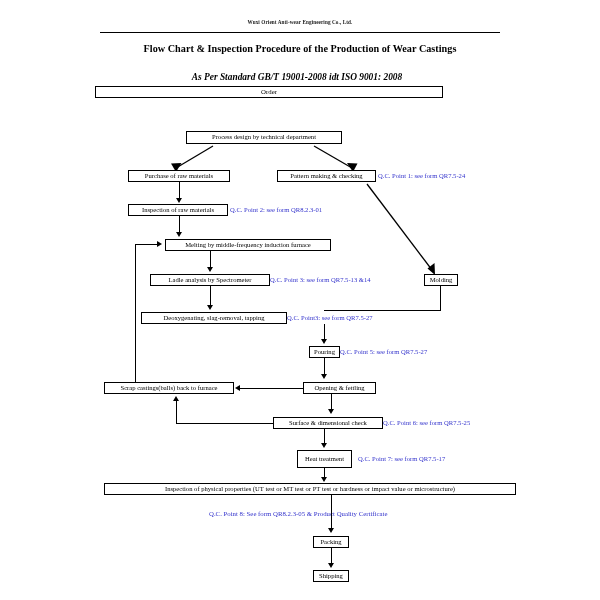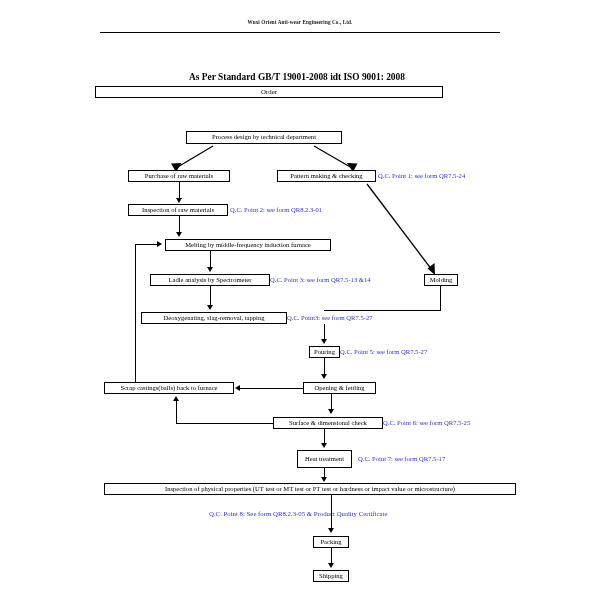--- a/index.html
+++ b/index.html
@@ -52,20 +52,21 @@
     letter-spacing: 0.02px;
   }
   .doc-subtitle {
     position: absolute;
     left: 0;
     top: 72px;
     width: 594px;
     text-align: center;
     font-size: 9.4px;
     font-weight: bold;
+    font-style: italic;
   }
 
   
   .box {
     position: absolute;
     box-sizing: border-box;
     border: 1px solid #000;
     background: #ffffff;
     font-size: 6.6px;
     line-height: 1;
@@ -146,20 +147,21 @@
     white-space: nowrap;
   }
 </style>
 </head>
 <body>
 
 <div id="page">
 
   <div class="company-name">Wuxi Orient Anti-wear Engineering Co., Ltd.</div>
   <div class="header-rule"></div>
+  <div class="doc-title">Flow Chart &amp; Inspection Procedure of the Production of Wear Castings</div>
   <div class="doc-subtitle">As Per Standard GB/T 19001-2008 idt ISO 9001: 2008</div>
 
   <svg class="diag-svg" viewBox="0 0 600 600">
 
     <line x1="213" y1="146" x2="176" y2="168" stroke="#000" stroke-width="1.3"></line>
     <polygon points="176,172 171,163.5 181.5,163" fill="#000"></polygon>
 
     <line x1="314" y1="146" x2="352" y2="168" stroke="#000" stroke-width="1.3"></line>
     <polygon points="353,172 347,163 357.5,163.5" fill="#000"></polygon>
 

